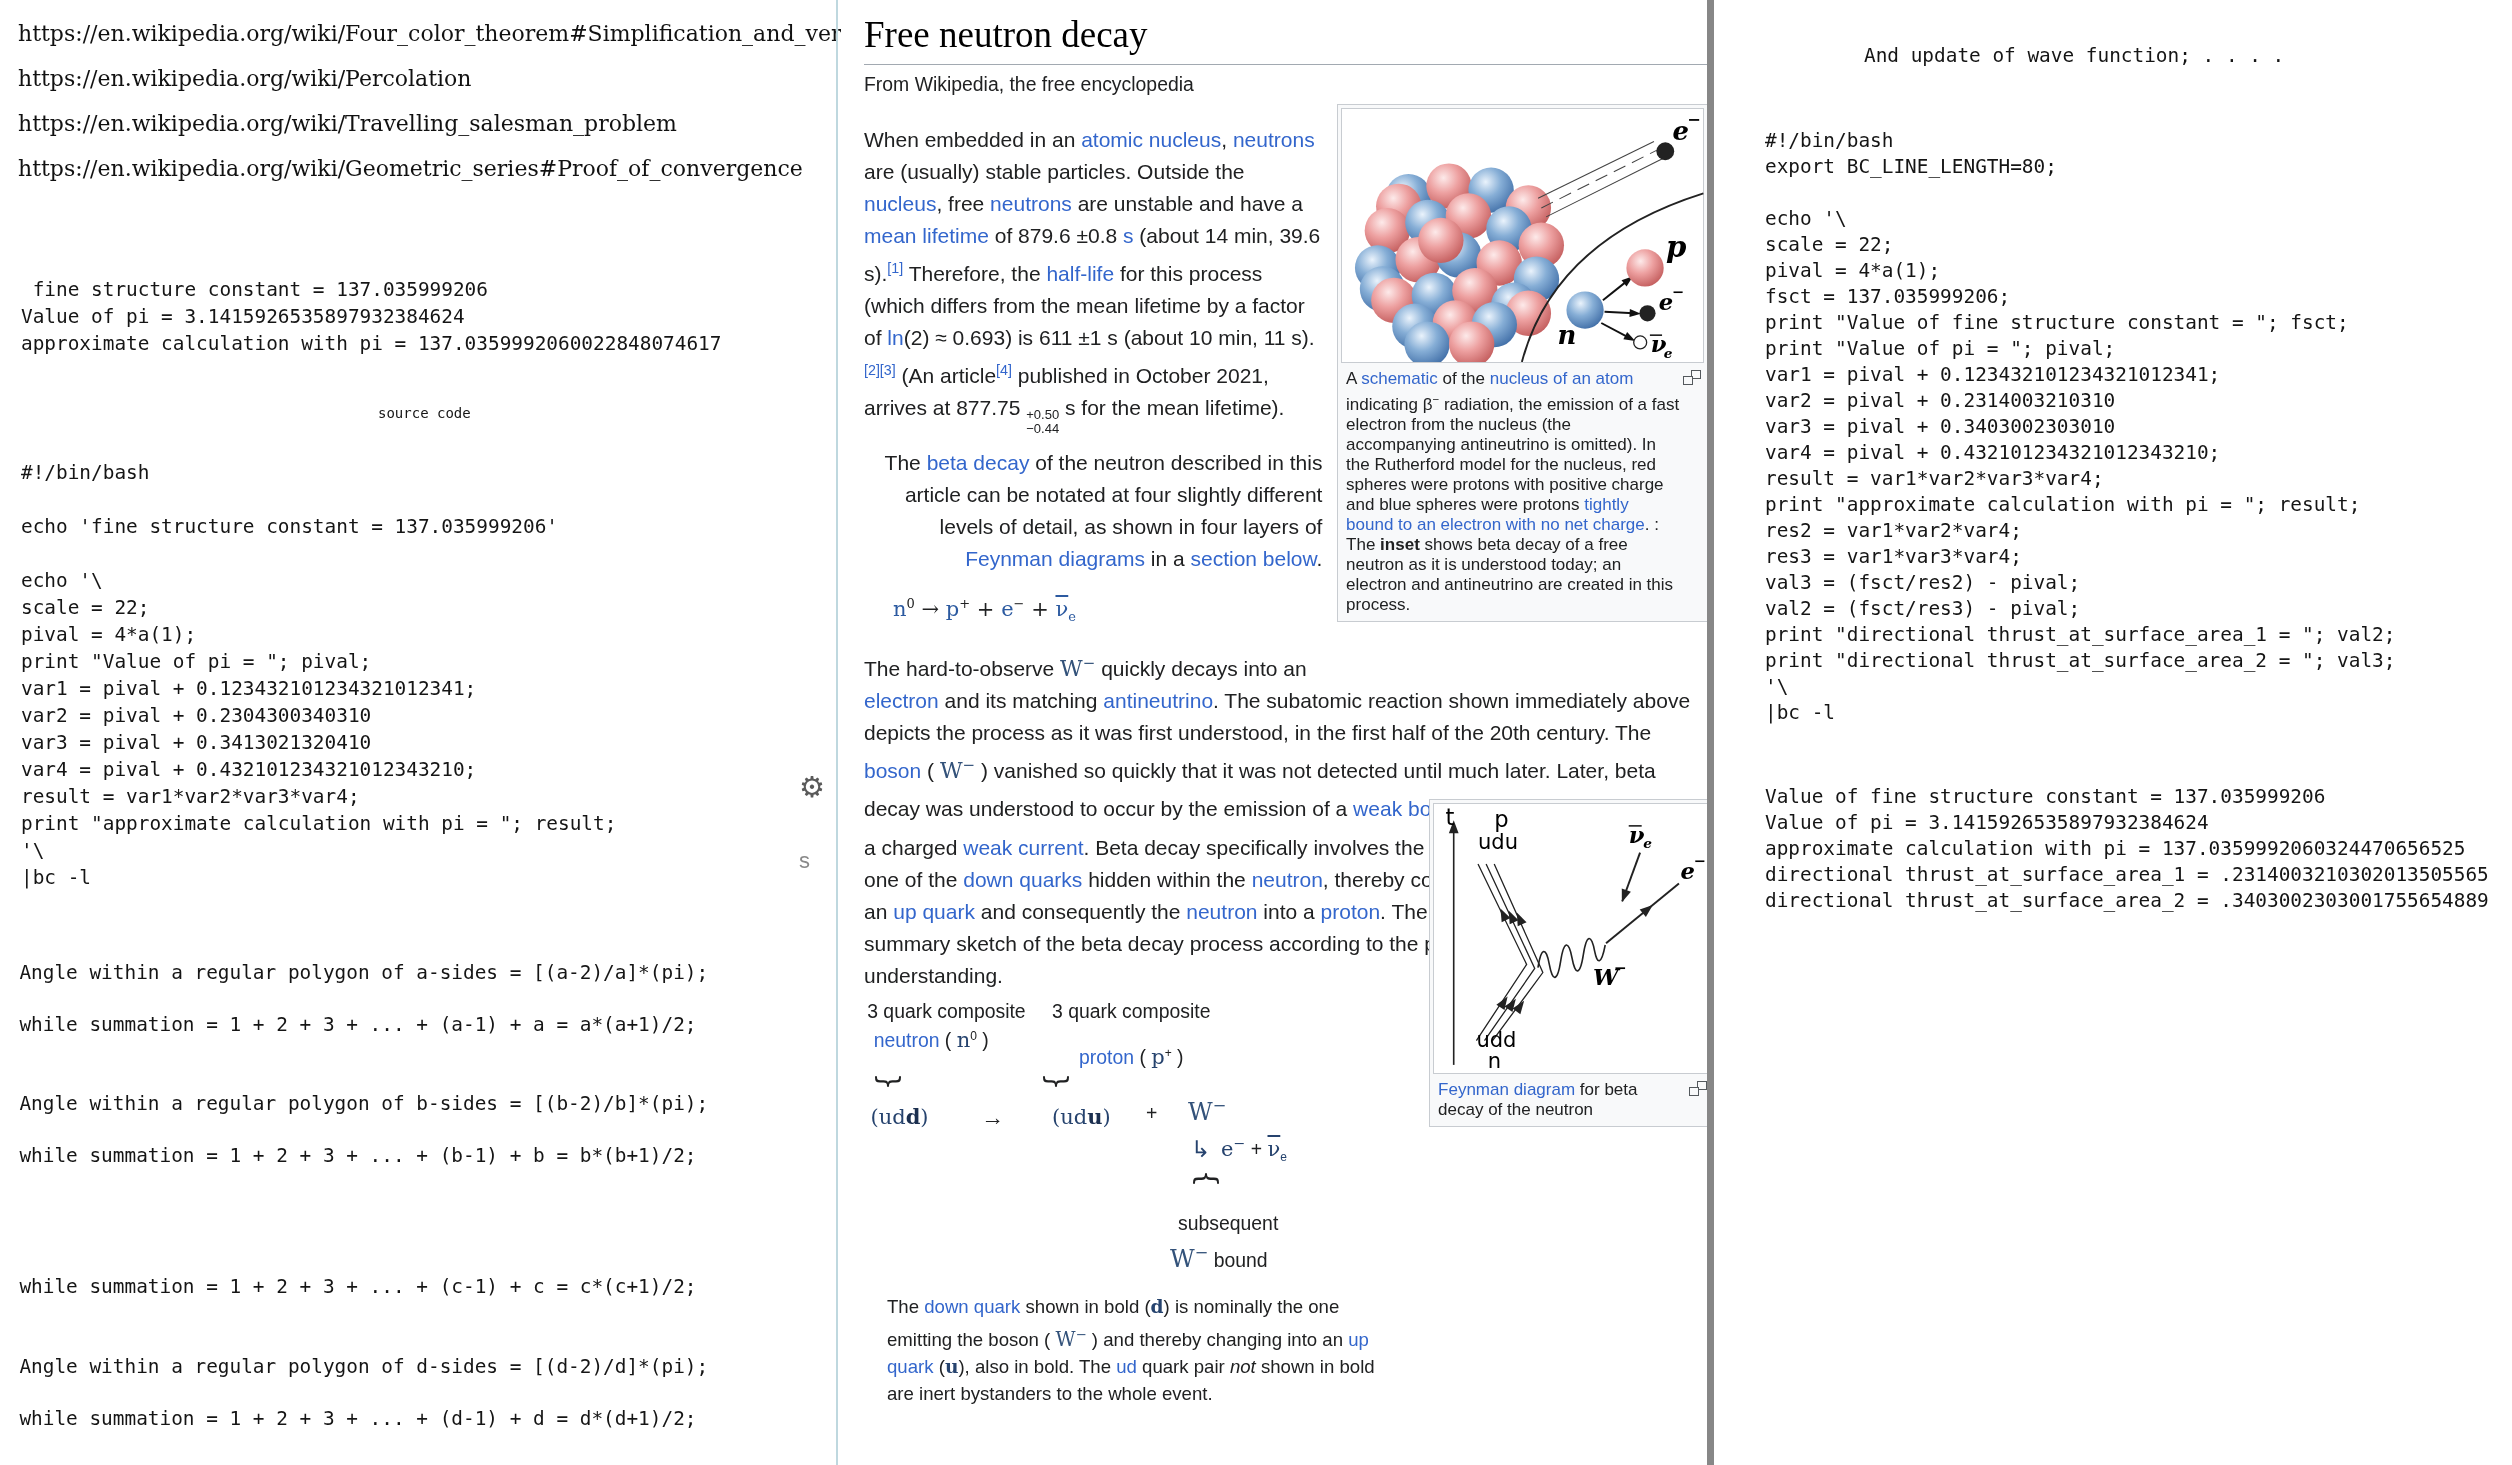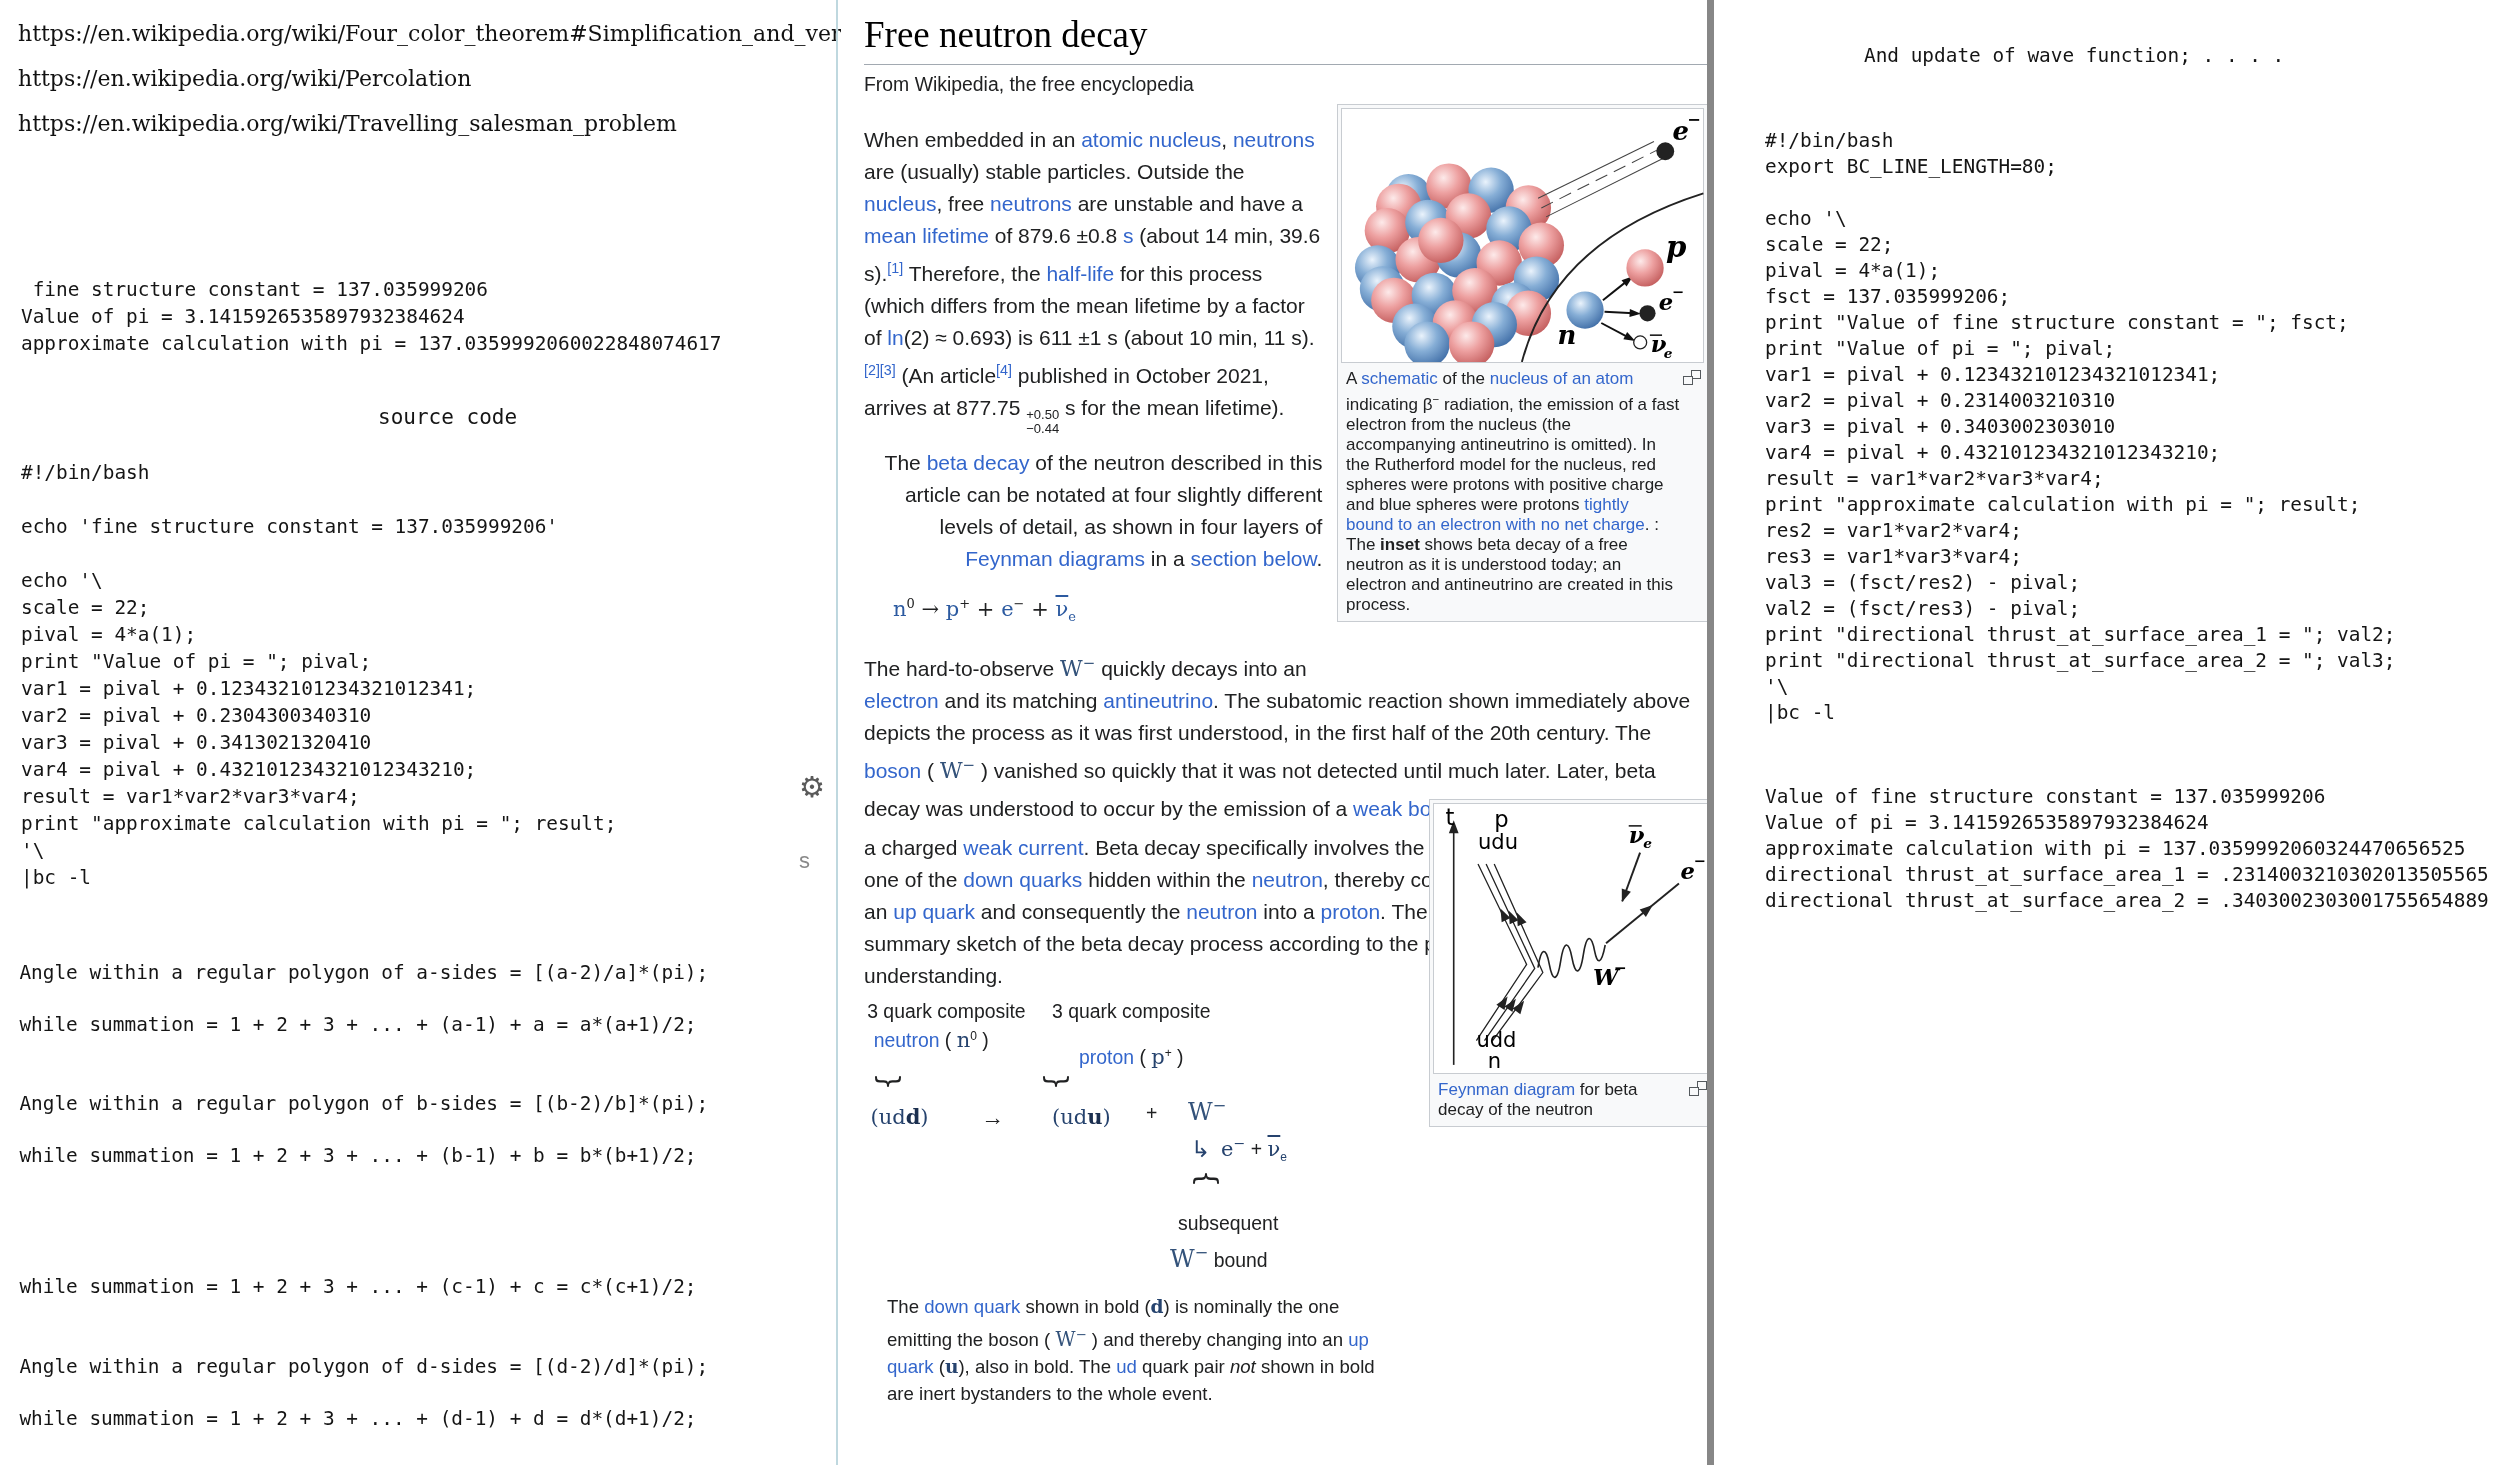--- a/index.html
+++ b/index.html
@@ -5,21 +5,21 @@
   html,body{margin:0;padding:0;}
   body{width:2512px;height:1465px;position:relative;background:#ffffff;
        font-family:"Liberation Sans",sans-serif;overflow:hidden;color:#202122;}
 
   
   .url-list{position:absolute;left:18px;top:21px;}
   .url{font-family:"DejaVu Serif",serif;font-size:22px;color:#111;
        white-space:nowrap;height:23px;margin-bottom:22px;}
   .mono{font-family:"DejaVu Sans Mono",monospace;color:#151515;}
   .left-output{position:absolute;left:21px;top:276px;font-size:19.4px;line-height:27px;white-space:pre;}
-  .source-code-label{position:absolute;left:378px;top:405px;font-size:21px;}
+  .source-code-label{position:absolute;left:378px;top:405px;font-size:14px;}
   .left-code{position:absolute;left:21px;top:459px;font-size:19.4px;line-height:27px;white-space:pre;}
   .poly-line{position:absolute;left:0;font-size:19.4px;white-space:pre;}
   .polygon-list{position:absolute;left:19.4px;top:961px;width:794px;height:486px;}
 
   
   .col-divider{position:absolute;left:836px;top:0;width:1.6px;height:1465px;background:#bfd8df;}
   .gear-icon{position:absolute;left:799px;top:770px;font-size:29px;color:#5a5a5a;}
   .s-label{position:absolute;left:799px;top:848px;font-size:22px;color:#8a8a8a;}
 
   
@@ -81,20 +81,21 @@
   .svglab{font-style:italic;font-weight:bold;}
   .sanslab{font-family:"DejaVu Sans",sans-serif;font-style:normal;font-weight:normal;}
 </style>
 </head>
 <body>
 
 <div class="url-list">
     <div class="url">https://en.wikipedia.org/wiki/Four_color_theorem#Simplification_and_verification</div>
     <div class="url">https://en.wikipedia.org/wiki/Percolation</div>
     <div class="url">https://en.wikipedia.org/wiki/Travelling_salesman_problem</div>
+    <div class="url">https://en.wikipedia.org/wiki/Geometric_series#Proof_of_convergence</div>
   </div>
 
 <div class="left-output mono"> fine structure constant = 137.035999206
 Value of pi = 3.1415926535897932384624
 approximate calculation with pi = 137.0359992060022848074617</div>
 <div class="source-code-label mono">source code</div>
 <div class="left-code mono">#!/bin/bash
 
 echo 'fine structure constant = 137.035999206'
 

